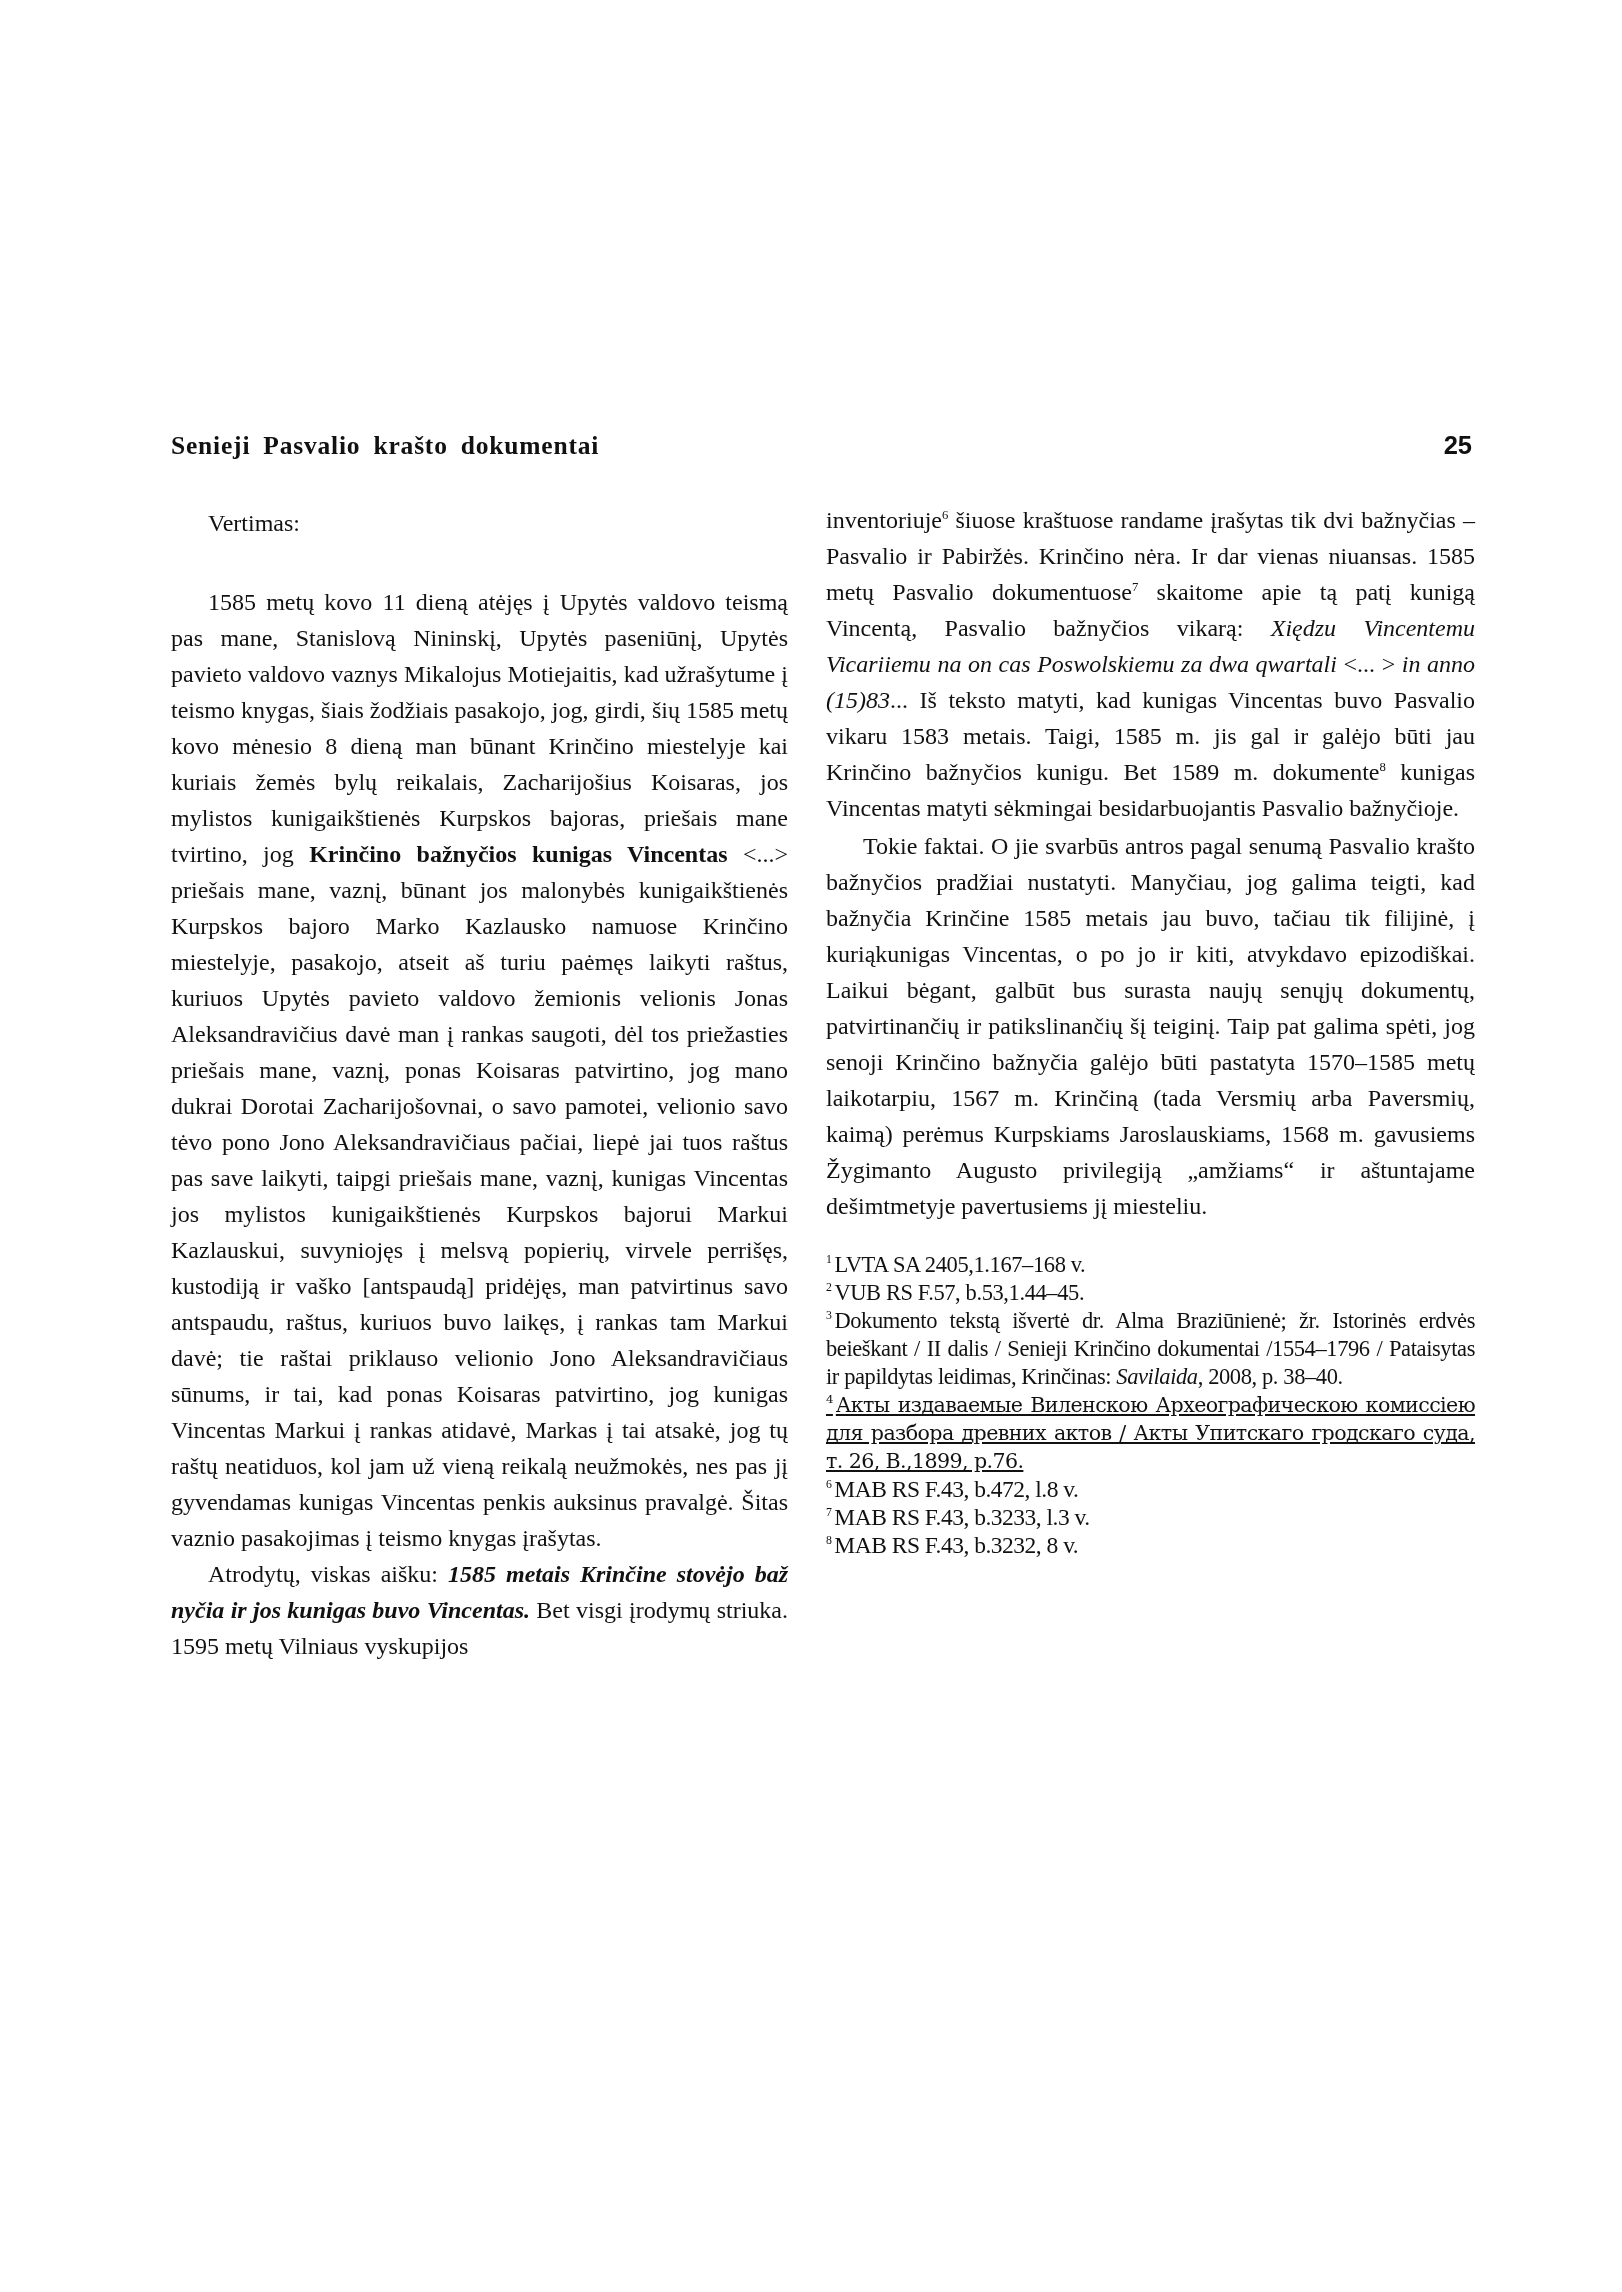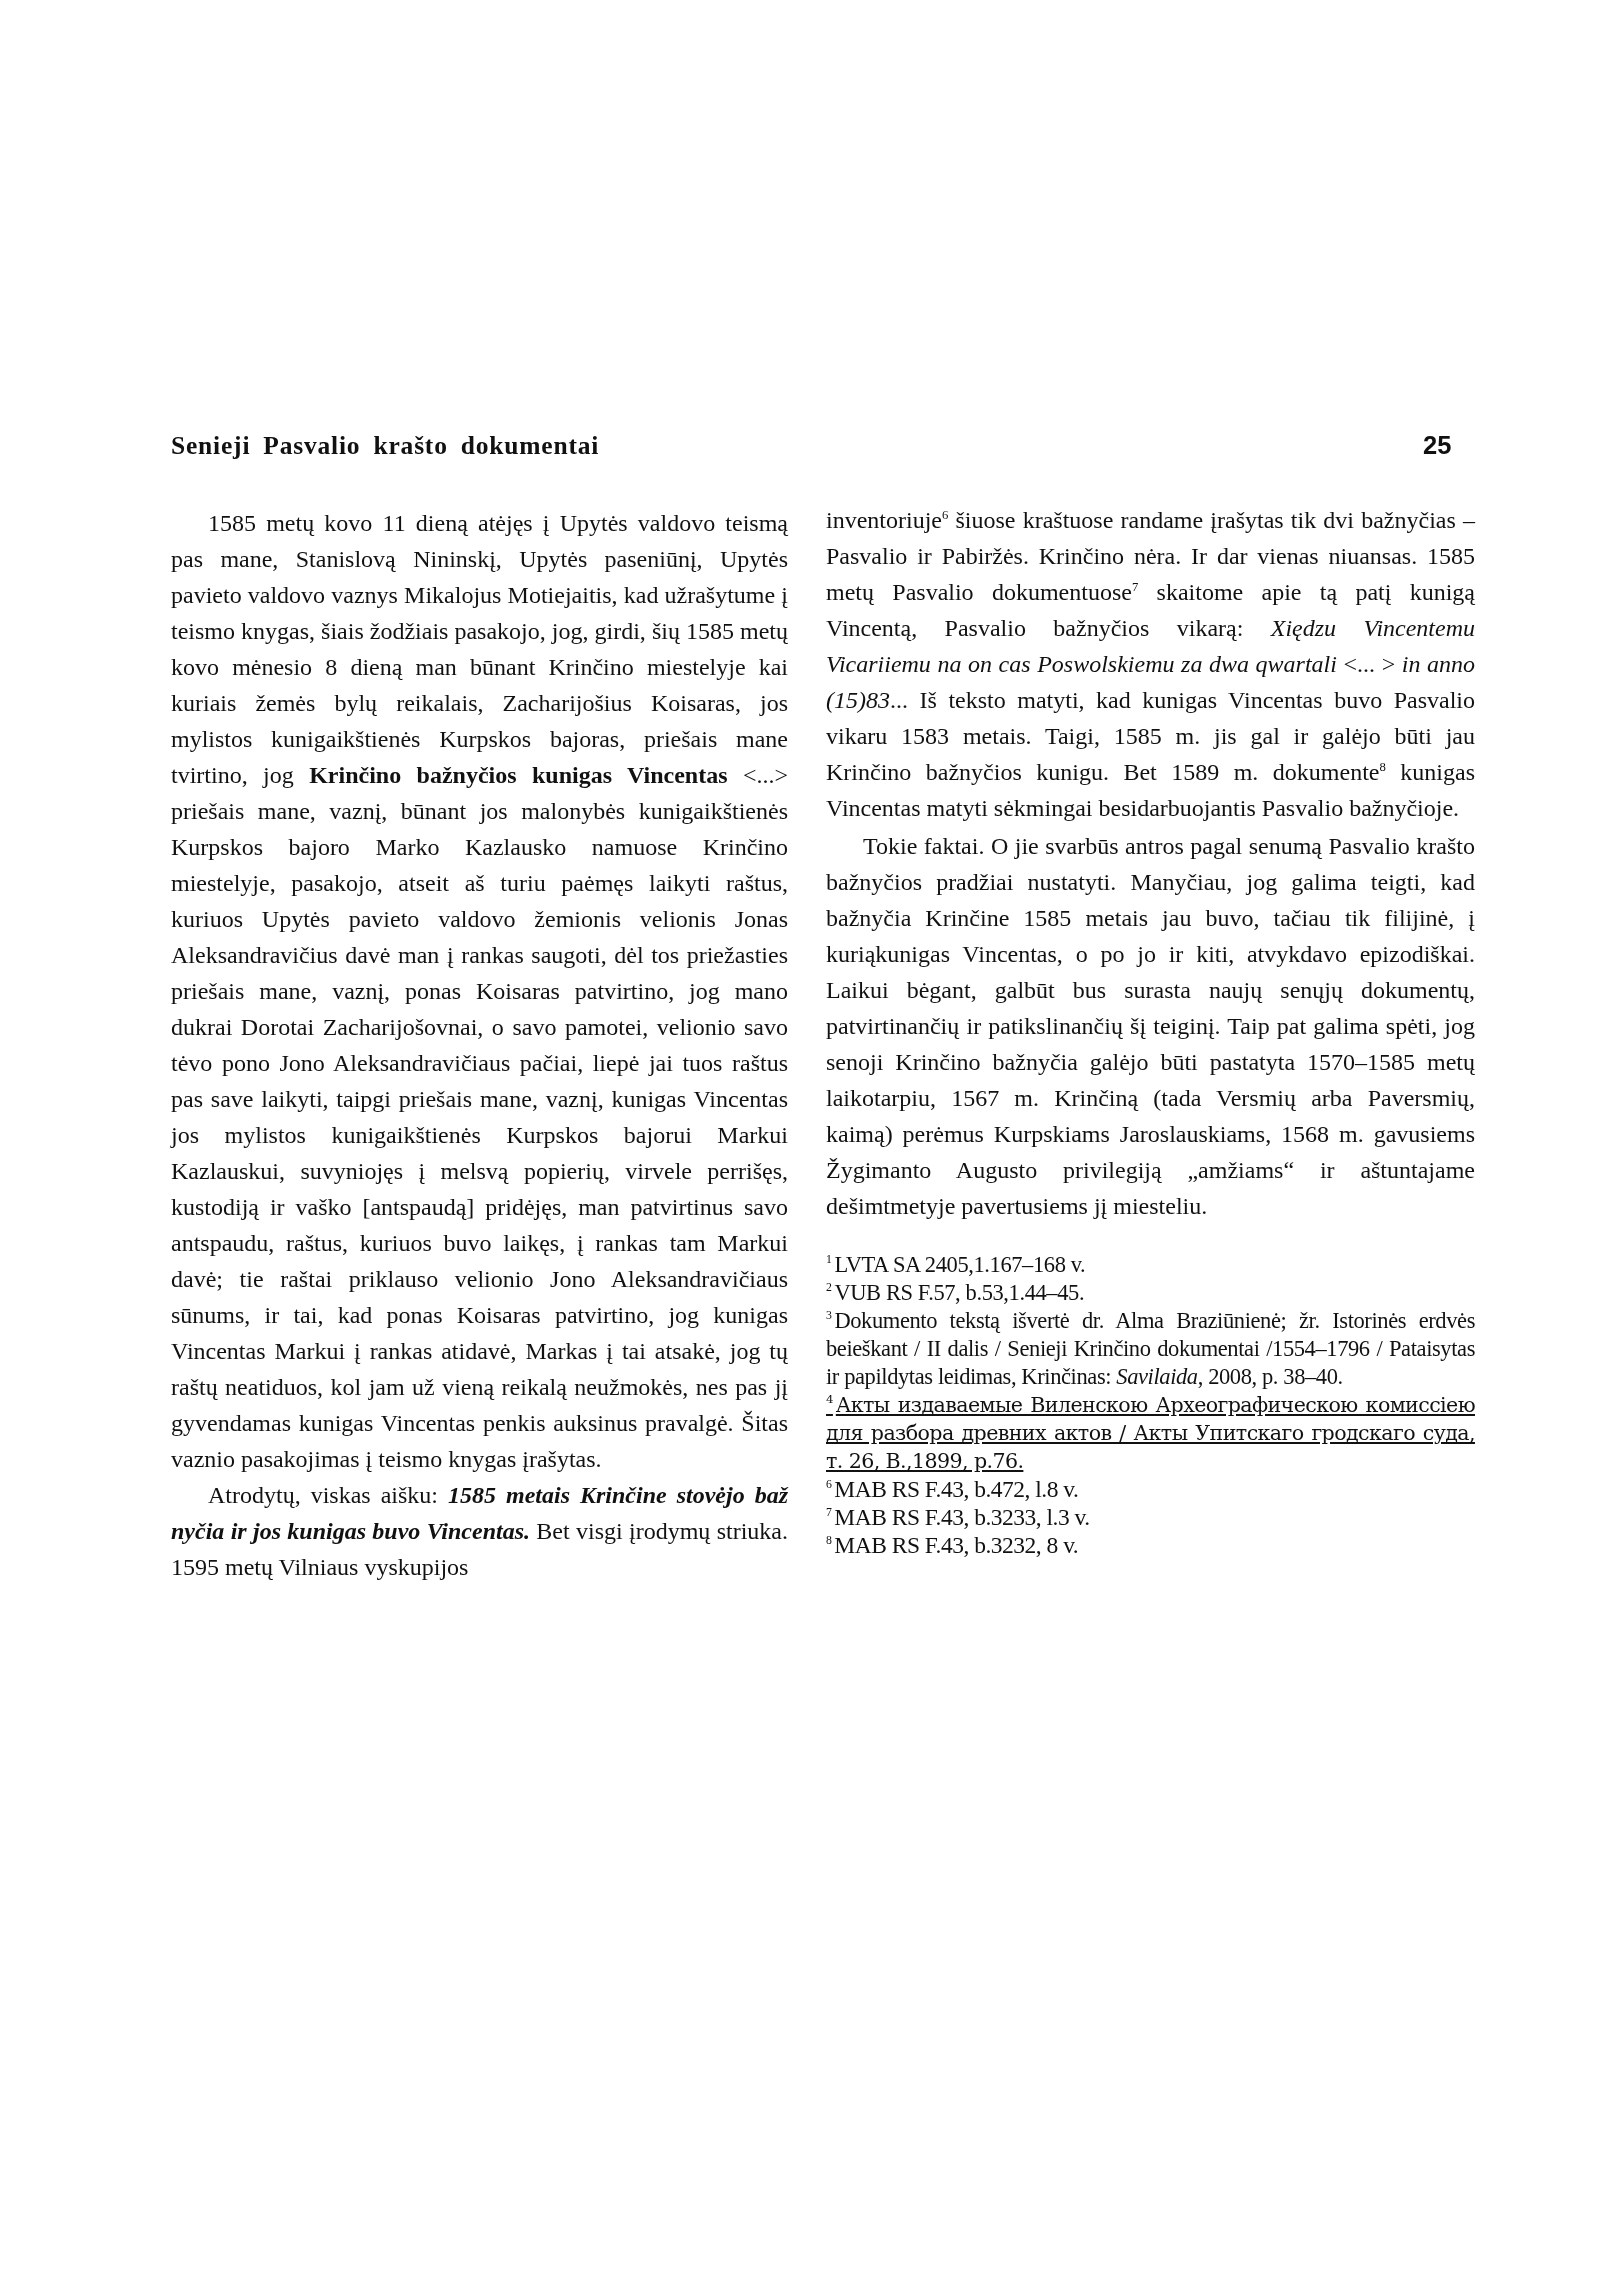--- a/index.html
+++ b/index.html
@@ -4,21 +4,21 @@
 <style>
   html, body { margin: 0; padding: 0; background: #ffffff; }
   body { width: 1622px; height: 2293px; position: relative; overflow: hidden; color: #111; }
   .page { position: absolute; left: 0; top: 0; width: 1502px; height: 2293px; }
   .running-head {
     position: absolute; left: 171px; top: 431px;
     font-family: "Liberation Serif", serif; font-weight: bold; font-size: 25.5px;
     letter-spacing: 0.8px; word-spacing: 5.9px;
   }
   .page-number {
-    position: absolute; left: 1423px; top: 431px; width: 49px; text-align: left;
+    position: absolute; left: 1423px; top: 431px; width: 49px; text-align: right;
     font-family: "Liberation Sans", sans-serif; font-weight: bold; font-size: 25.5px;
   }
   .col {
     position: absolute; top: 505px;
     font-family: "Liberation Serif", serif; font-size: 24px; line-height: 36px;
     text-align: justify; hyphens: manual;
   }
   .col-left { left: 171px; width: 617px; }
   .col-right { left: 826px; width: 649px; top: 502px; }
   .label { text-indent: 37px; margin: 0 0 43px 0; }
@@ -41,20 +41,21 @@
 </style>
 </head>
 <body>
 
 <div class="page">
 
   <div class="running-head">Senieji Pasvalio krašto dokumentai</div>
   <div class="page-number">25</div>
 
   <div class="col col-left">
+    <p class="label">Vertimas:</p>
 
     <p class="indent"><span>1585 metų kovo 11 dieną atėjęs į Upytės valdovo teismą pas mane, Stanislovą Nininskį, Upytės paseniūnį, Upytės pavieto valdovo vaznys Mikalojus Motiejaitis, kad užrašytume į teismo knygas, šiais žodžiais pasakojo, jog, girdi, šių 1585 metų kovo mėnesio 8 dieną man būnant Krinčino miestelyje kai kuriais žemės bylų reikalais, Zacharijošius Koisaras, jos mylistos kunigaikštienės Kurpskos bajoras, priešais mane tvirtino, jog </span><span class="b">Krinčino bažnyčios kunigas Vincentas</span><span> &lt;...&gt; priešais mane, vaznį, būnant jos malonybės kunigaikštienės Kurpskos bajoro Marko Kazlausko namuose Krinčino miestelyje, pasakojo, atseit aš turiu paėmęs laikyti raštus, kuriuos Upytės pavieto valdovo žemionis velionis Jonas Aleksan­dravičius davė man į rankas saugoti, dėl tos priežasties priešais mane, vaznį, ponas Koisaras patvirtino, jog mano dukrai Dorotai Zacharijošovnai, o savo pamotei, velionio savo tėvo pono Jono Aleksandravičiaus pačiai, liepė jai tuos raštus pas save laikyti, taipgi priešais mane, vaznį, kunigas Vincentas jos mylistos kunigaikštienės Kurpskos bajorui Markui Kazlauskui, suvyniojęs į melsvą popierių, virvele perrišęs, kustodiją ir vaško [antspaudą] pridėjęs, man patvirtinus savo antspaudu, raštus, kuriuos buvo laikęs, į rankas tam Markui davė; tie raštai priklauso velionio Jono Aleksandravičiaus sūnums, ir tai, kad ponas Koisaras patvirtino, jog kunigas Vincentas Markui į rankas atidavė, Markas į tai atsakė, jog tų raštų neatiduos, kol jam už vieną reikalą neužmokės, nes pas jį gyvendamas kunigas Vincentas penkis auksinus pravalgė. Šitas vaznio pasakojimas į teismo knygas įrašytas.</span></p>
 
     <p class="indent gap-top"><span>Atrodytų, viskas aišku: </span><span class="bi">1585 metais Krinčine stovėjo baž nyčia ir jos kunigas buvo Vincentas.</span><span> Bet visgi įrodymų striuka. 1595 metų Vilniaus vyskupijos</span></p>
   </div>
 
   <div class="col col-right">
     <p><span>inventoriuje</span><sup>6</sup><span> šiuose kraštuose randame įrašytas tik dvi bažnyčias – Pasvalio ir Pabiržės. Krinčino nėra. Ir dar vienas niuansas. 1585 metų Pasvalio doku­mentuose</span><sup>7</sup><span> skaitome apie tą patį kunigą Vincentą, Pasvalio bažnyčios vikarą: </span><span class="i">Xiędzu Vincentemu Vicariiemu na on cas Poswolskiemu za dwa qwartali</span><span> &lt;... &gt; </span><span class="i">in anno (15)83</span><span>... Iš teksto matyti, kad kunigas Vincentas buvo Pasvalio vikaru 1583 metais. Taigi, 1585 m. jis gal ir galėjo būti jau Krinčino bažnyčios kunigu. Bet 1589 m. dokumente</span><sup>8</sup><span> kunigas Vincentas matyti sėkmingai besidarbuojantis Pasvalio bažnyčioje.</span></p>
 
     <p class="indent right-gap">Tokie faktai. O jie svarbūs antros pagal senumą Pasvalio krašto bažnyčios pradžiai nustatyti. Manyčiau, jog galima teigti, kad bažnyčia Krinčine 1585 metais jau buvo, tačiau tik filijinė, į kuriąkunigas Vincentas, o po jo ir kiti, atvykdavo epizodiškai. Laikui bėgant, galbūt bus surasta naujų senųjų dokumentų, patvirtinančių ir patikslinančių šį teiginį. Taip pat galima spėti, jog senoji Krinčino bažnyčia galėjo būti pastatyta 1570–1585 metų laikotarpiu, 1567 m. Krinčiną (tada Versmių arba Paversmių, kaimą) perėmus Kurpskiams Jaroslau­skiams, 1568 m. gavusiems Žygimanto Augusto privilegiją „amžiams“ ir aštuntajame dešimtmetyje pavertusiems jį miesteliu.</p>

